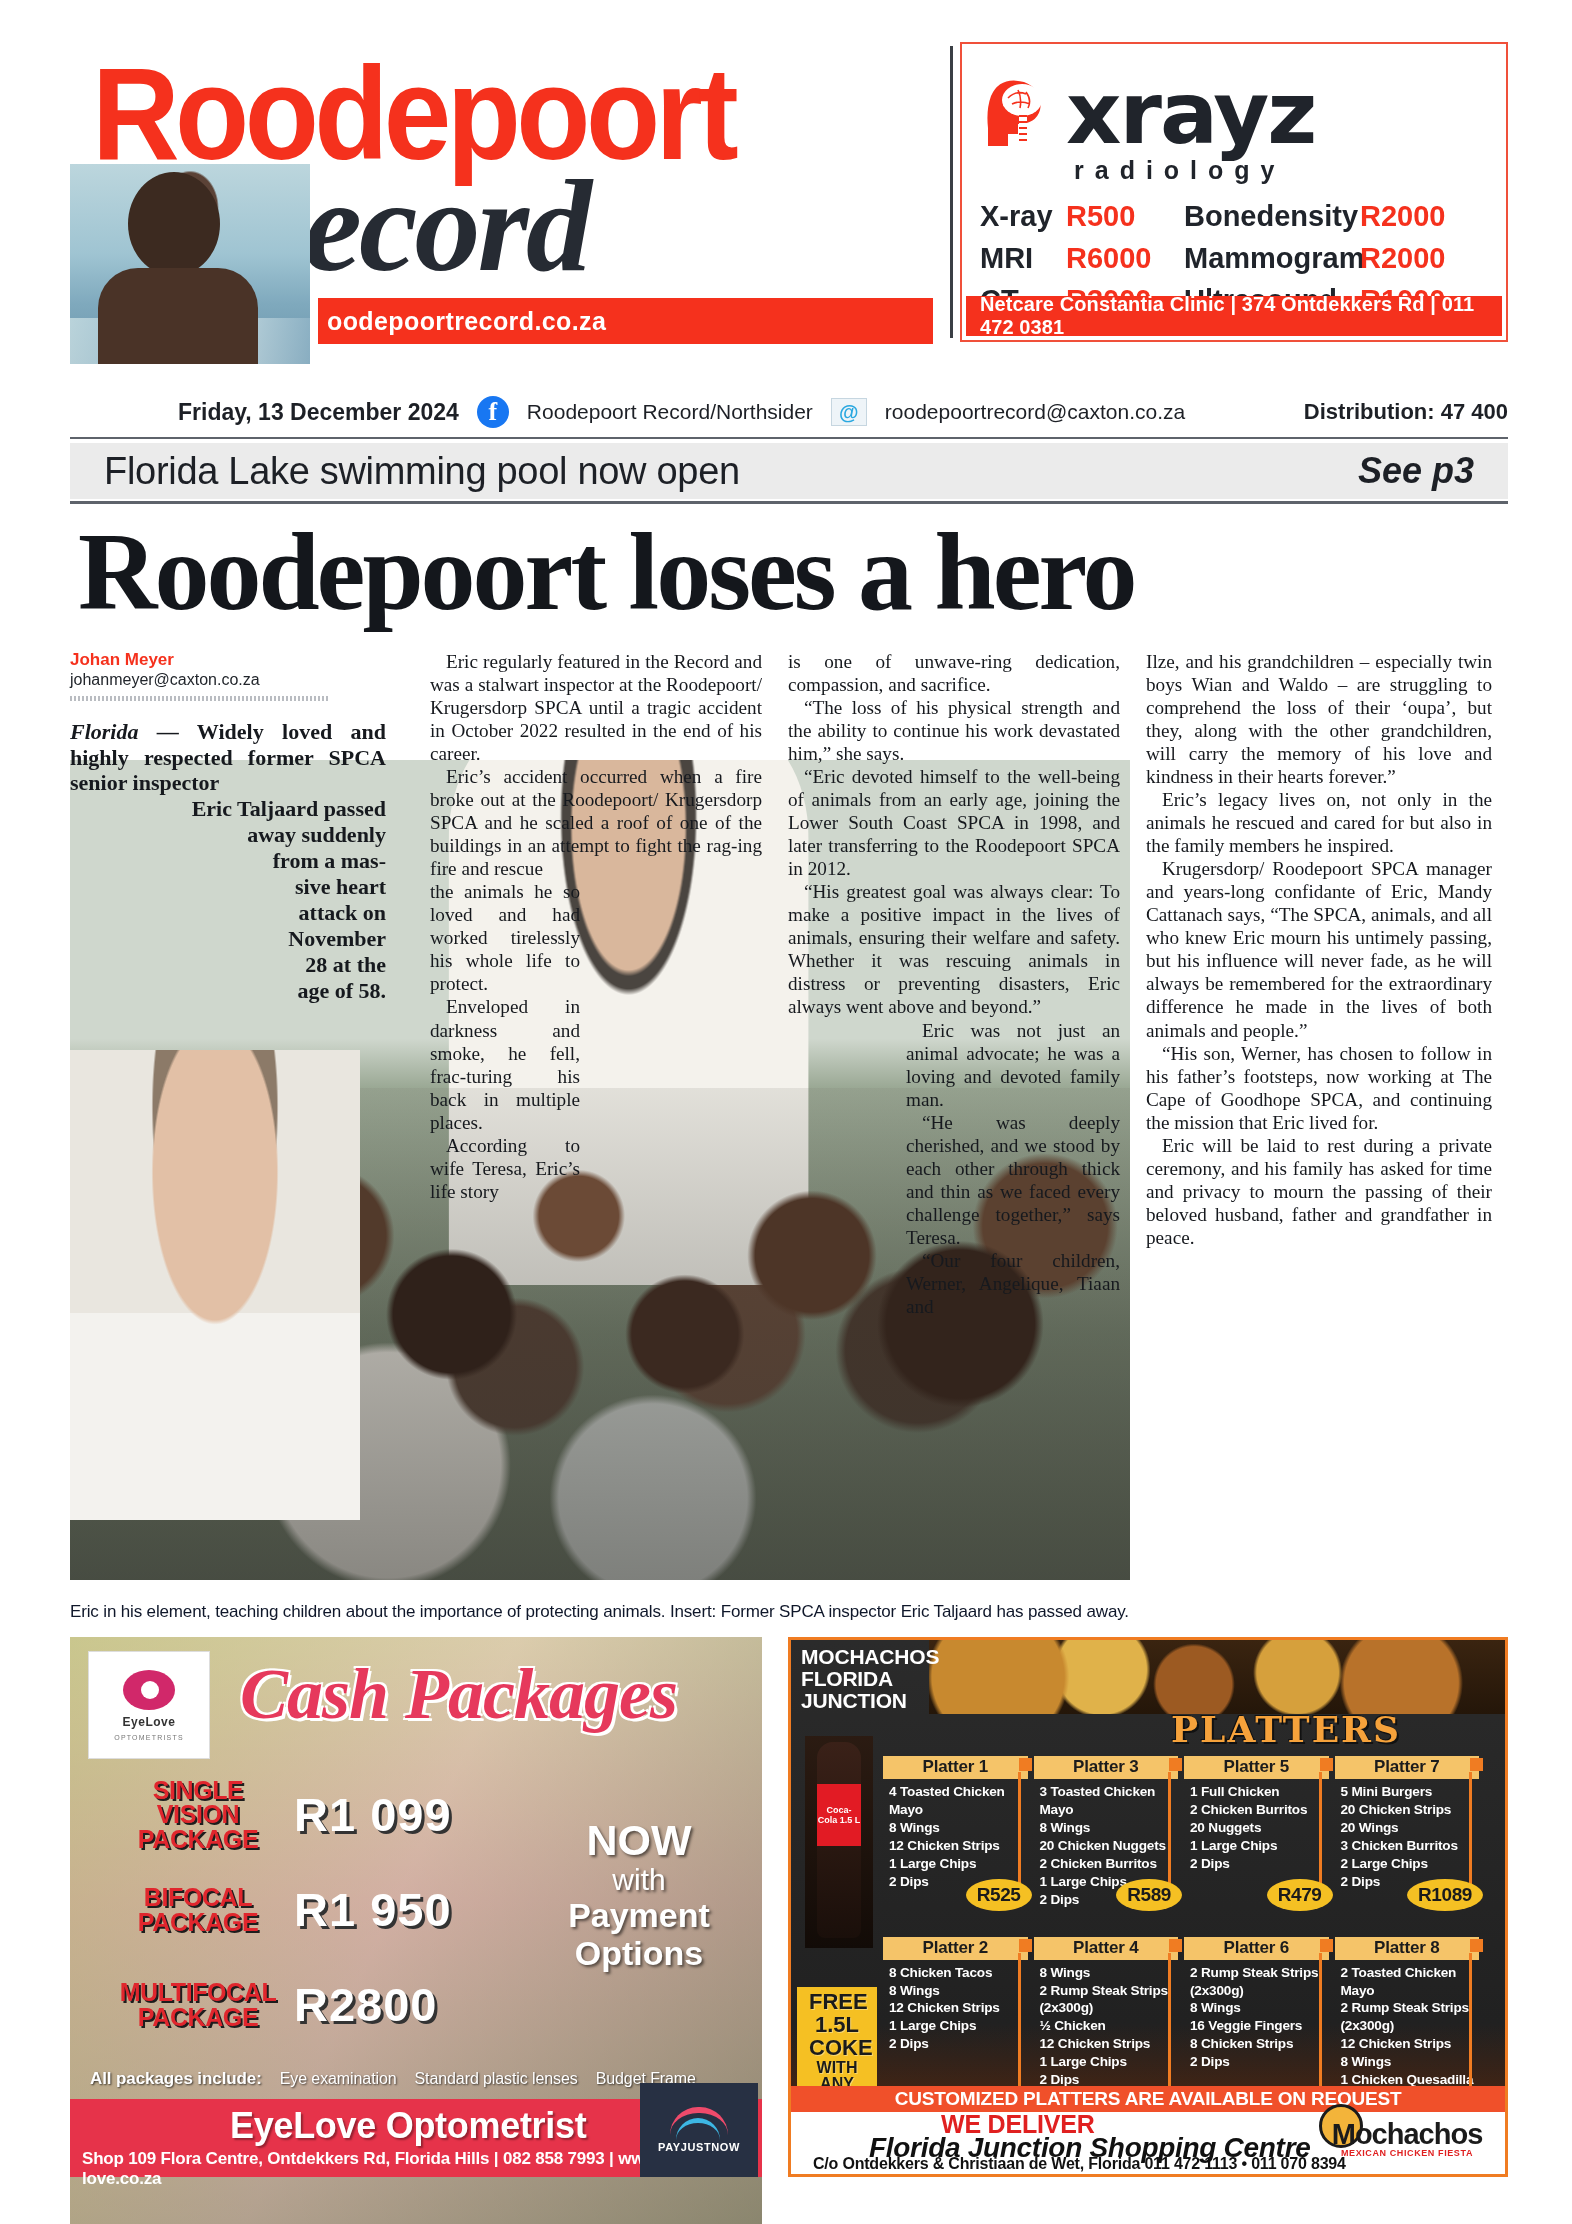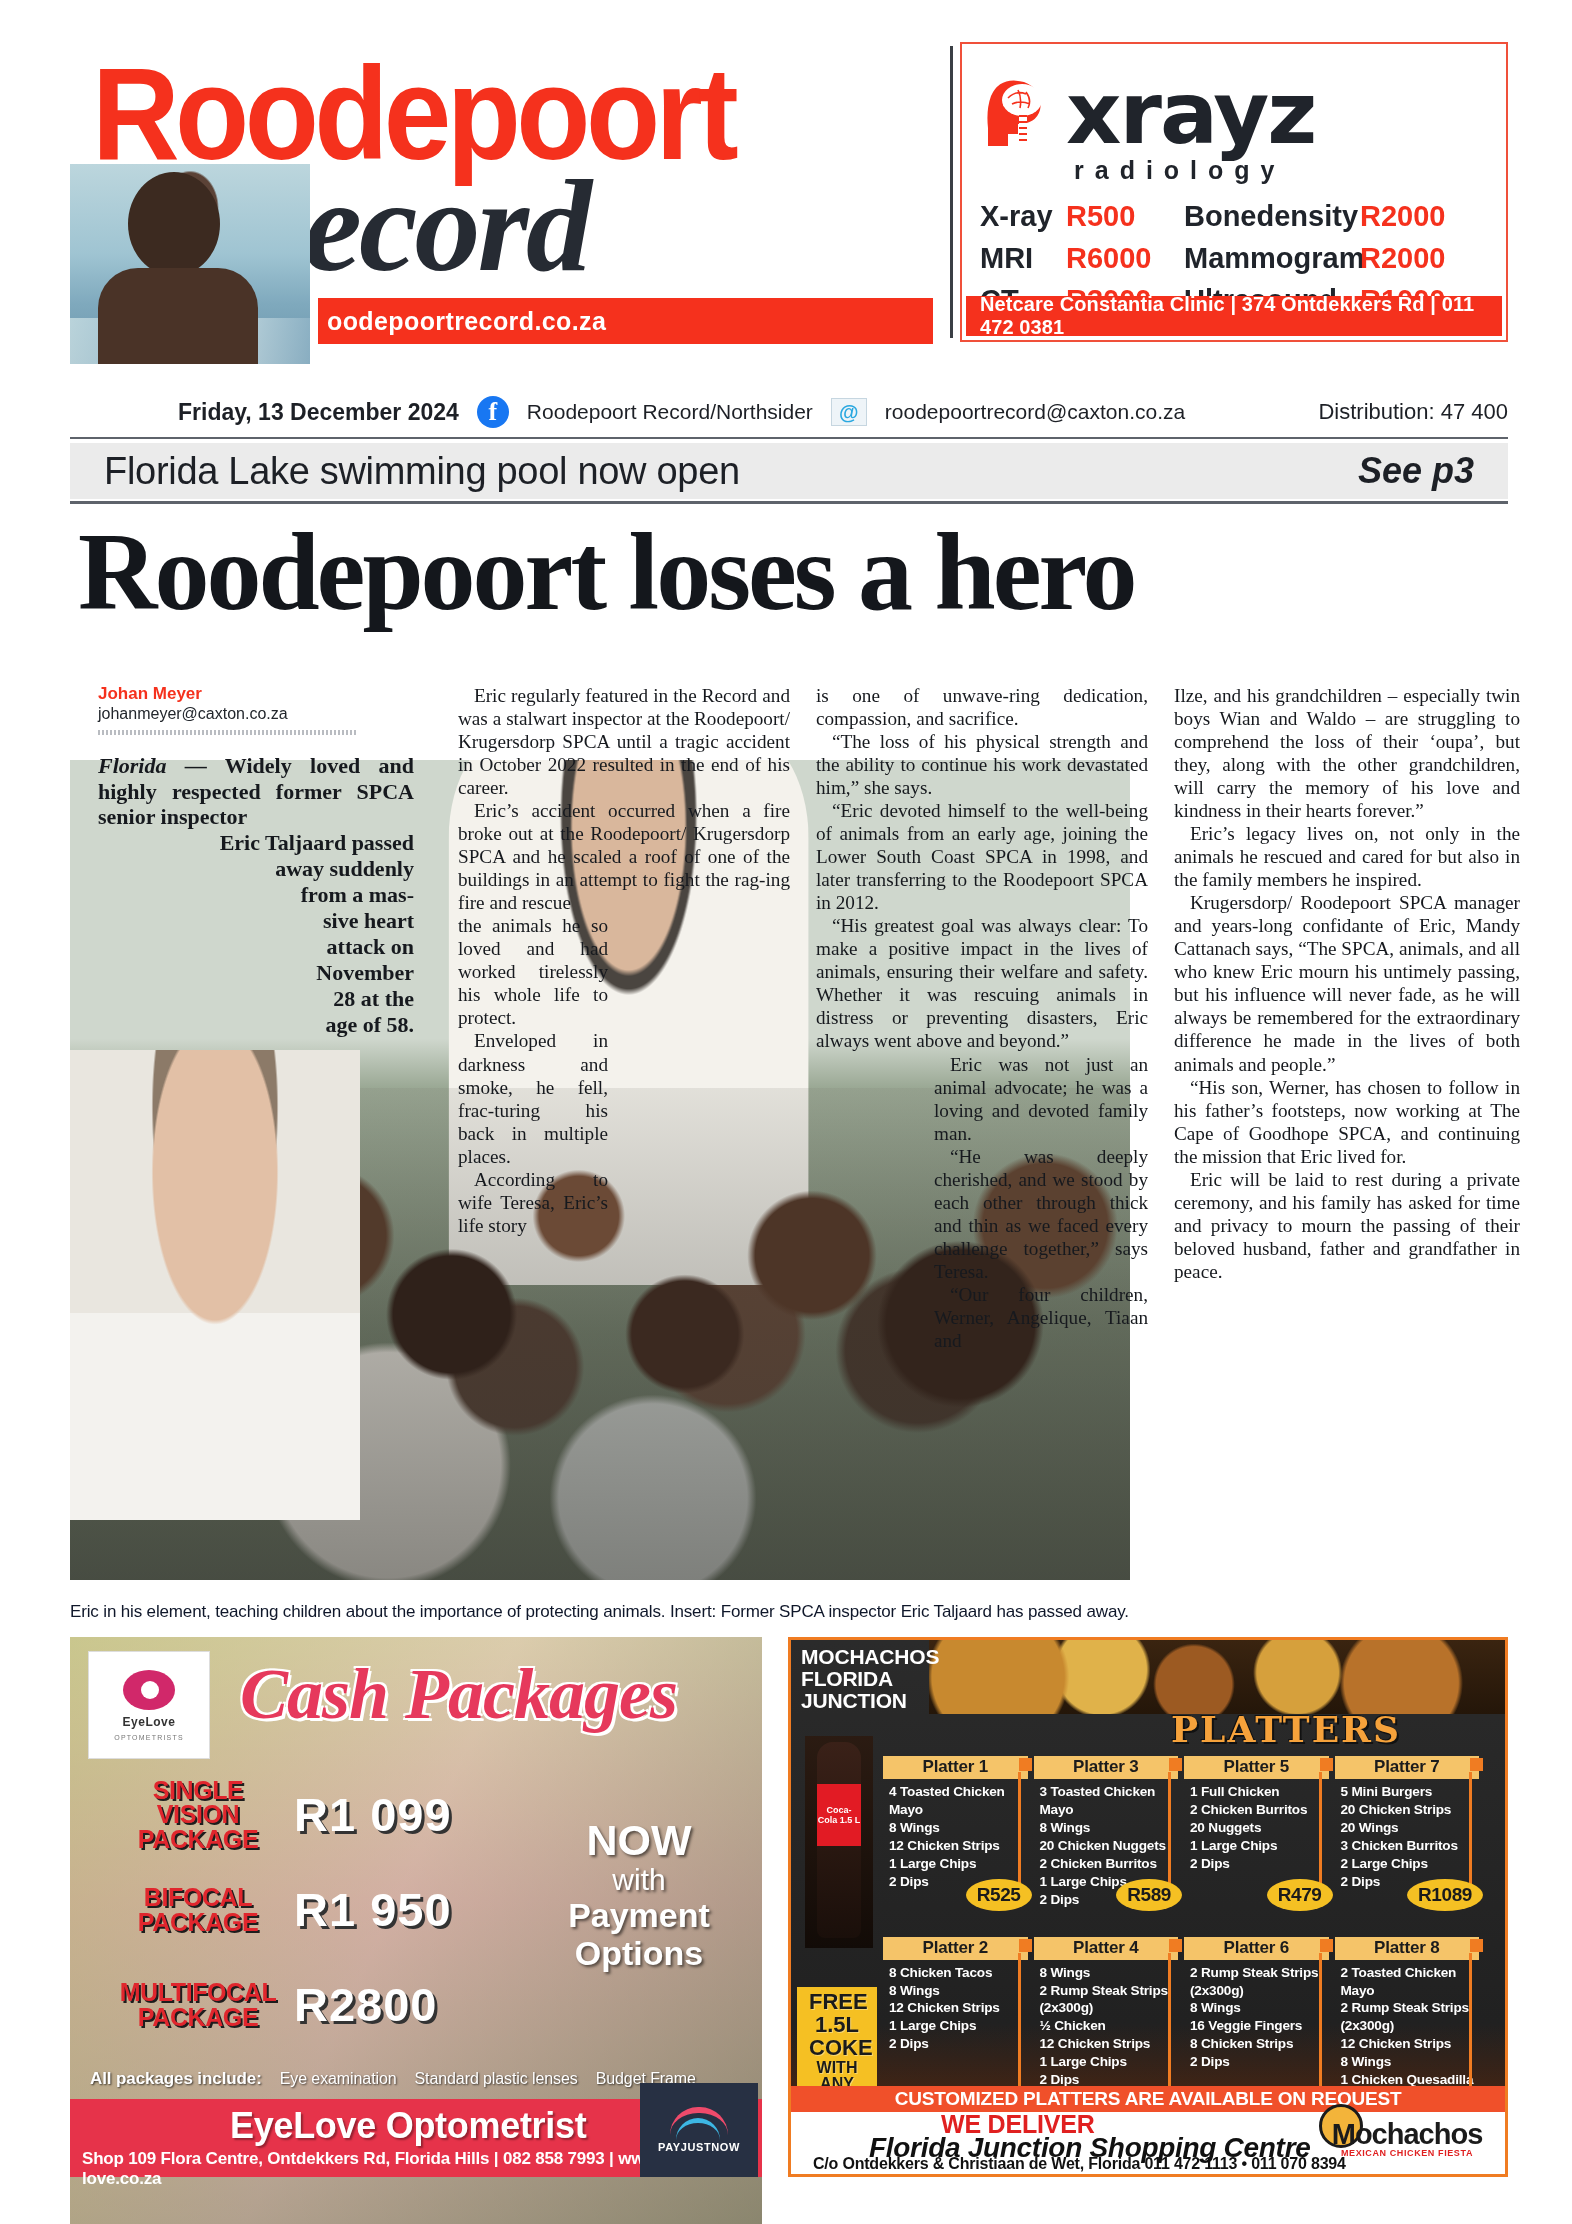--- a/index.html
+++ b/index.html
@@ -86,38 +86,38 @@
   .inforow{ position:absolute; left:178px; top:393px; width:1330px; height:38px;
             display:flex; align-items:center; gap:18px; font-size:21px; color:#1d2026; }
   .inforow .date{ font-weight:bold; font-size:23px; }
   .fb-icon{ width:32px; height:32px; border-radius:50%; background:#1877f2; color:#fff;
             font-family:"Liberation Serif", serif; font-weight:bold; font-size:26px;
             display:flex; align-items:center; justify-content:center; line-height:1; }
   .mail-icon{ width:36px; height:28px; position:relative; background:#eef4f8;
               border:1px solid #c6d6e0; }
   .mail-icon::before{ content:"@"; position:absolute; inset:0; display:flex;
               align-items:center; justify-content:center; color:#2aa8e0; font-size:20px; font-weight:bold; }
-  .dist{ font-weight:normal; font-size:22px; margin-left:auto;text-align:center; }
+  .dist{ font-weight:bold; font-size:22px; margin-left:auto;text-align:center; }
 
   .rule-top{ position:absolute; left:70px; top:437px; width:1438px; height:2px; background:#5e636b; }
   .teaser{ position:absolute; left:70px; top:443px; width:1438px; height:56px;
            background:#ebebeb; display:flex; align-items:center; padding:0 34px; }
   .teaser-text{ font-size:38px; color:#1d2026; letter-spacing:-.3px; }
   .teaser-see{ margin-left:auto; font-size:36px; font-style:italic; font-weight:bold; color:#1d2026; }
   .rule-bot{ position:absolute; left:70px; top:501px; width:1438px; height:3px; background:#5e636b; }
 
   
   .headline{
     position:absolute; left:78px; top:516px; width:1430px;
     font-family:"Liberation Serif", serif; font-weight:bold;
     font-size:110px; line-height:1.02; color:#14171c; letter-spacing:-3px;
   }
 
   
-  .story{ position:absolute; left:70px; top:684px; width:1438px; height:910px;margin-left:28px; }
+  .story{ position:absolute; left:70px; top:650px; width:1438px; height:910px; }
   .col{ position:absolute; top:0; width:332px;
         font-family:"Liberation Serif", serif; font-size:19.2px; line-height:1.2; color:#16191e;
         text-align:justify; }
   .col p{ text-indent:16px; }
   .col1{ left:0; width:316px; }
   .col2{ left:360px; }
   .col3{ left:718px; }
   .col4{ left:1076px; width:346px; }
 
   .byline-name{ color:#f5311d; font-weight:bold; font-size:17px;

